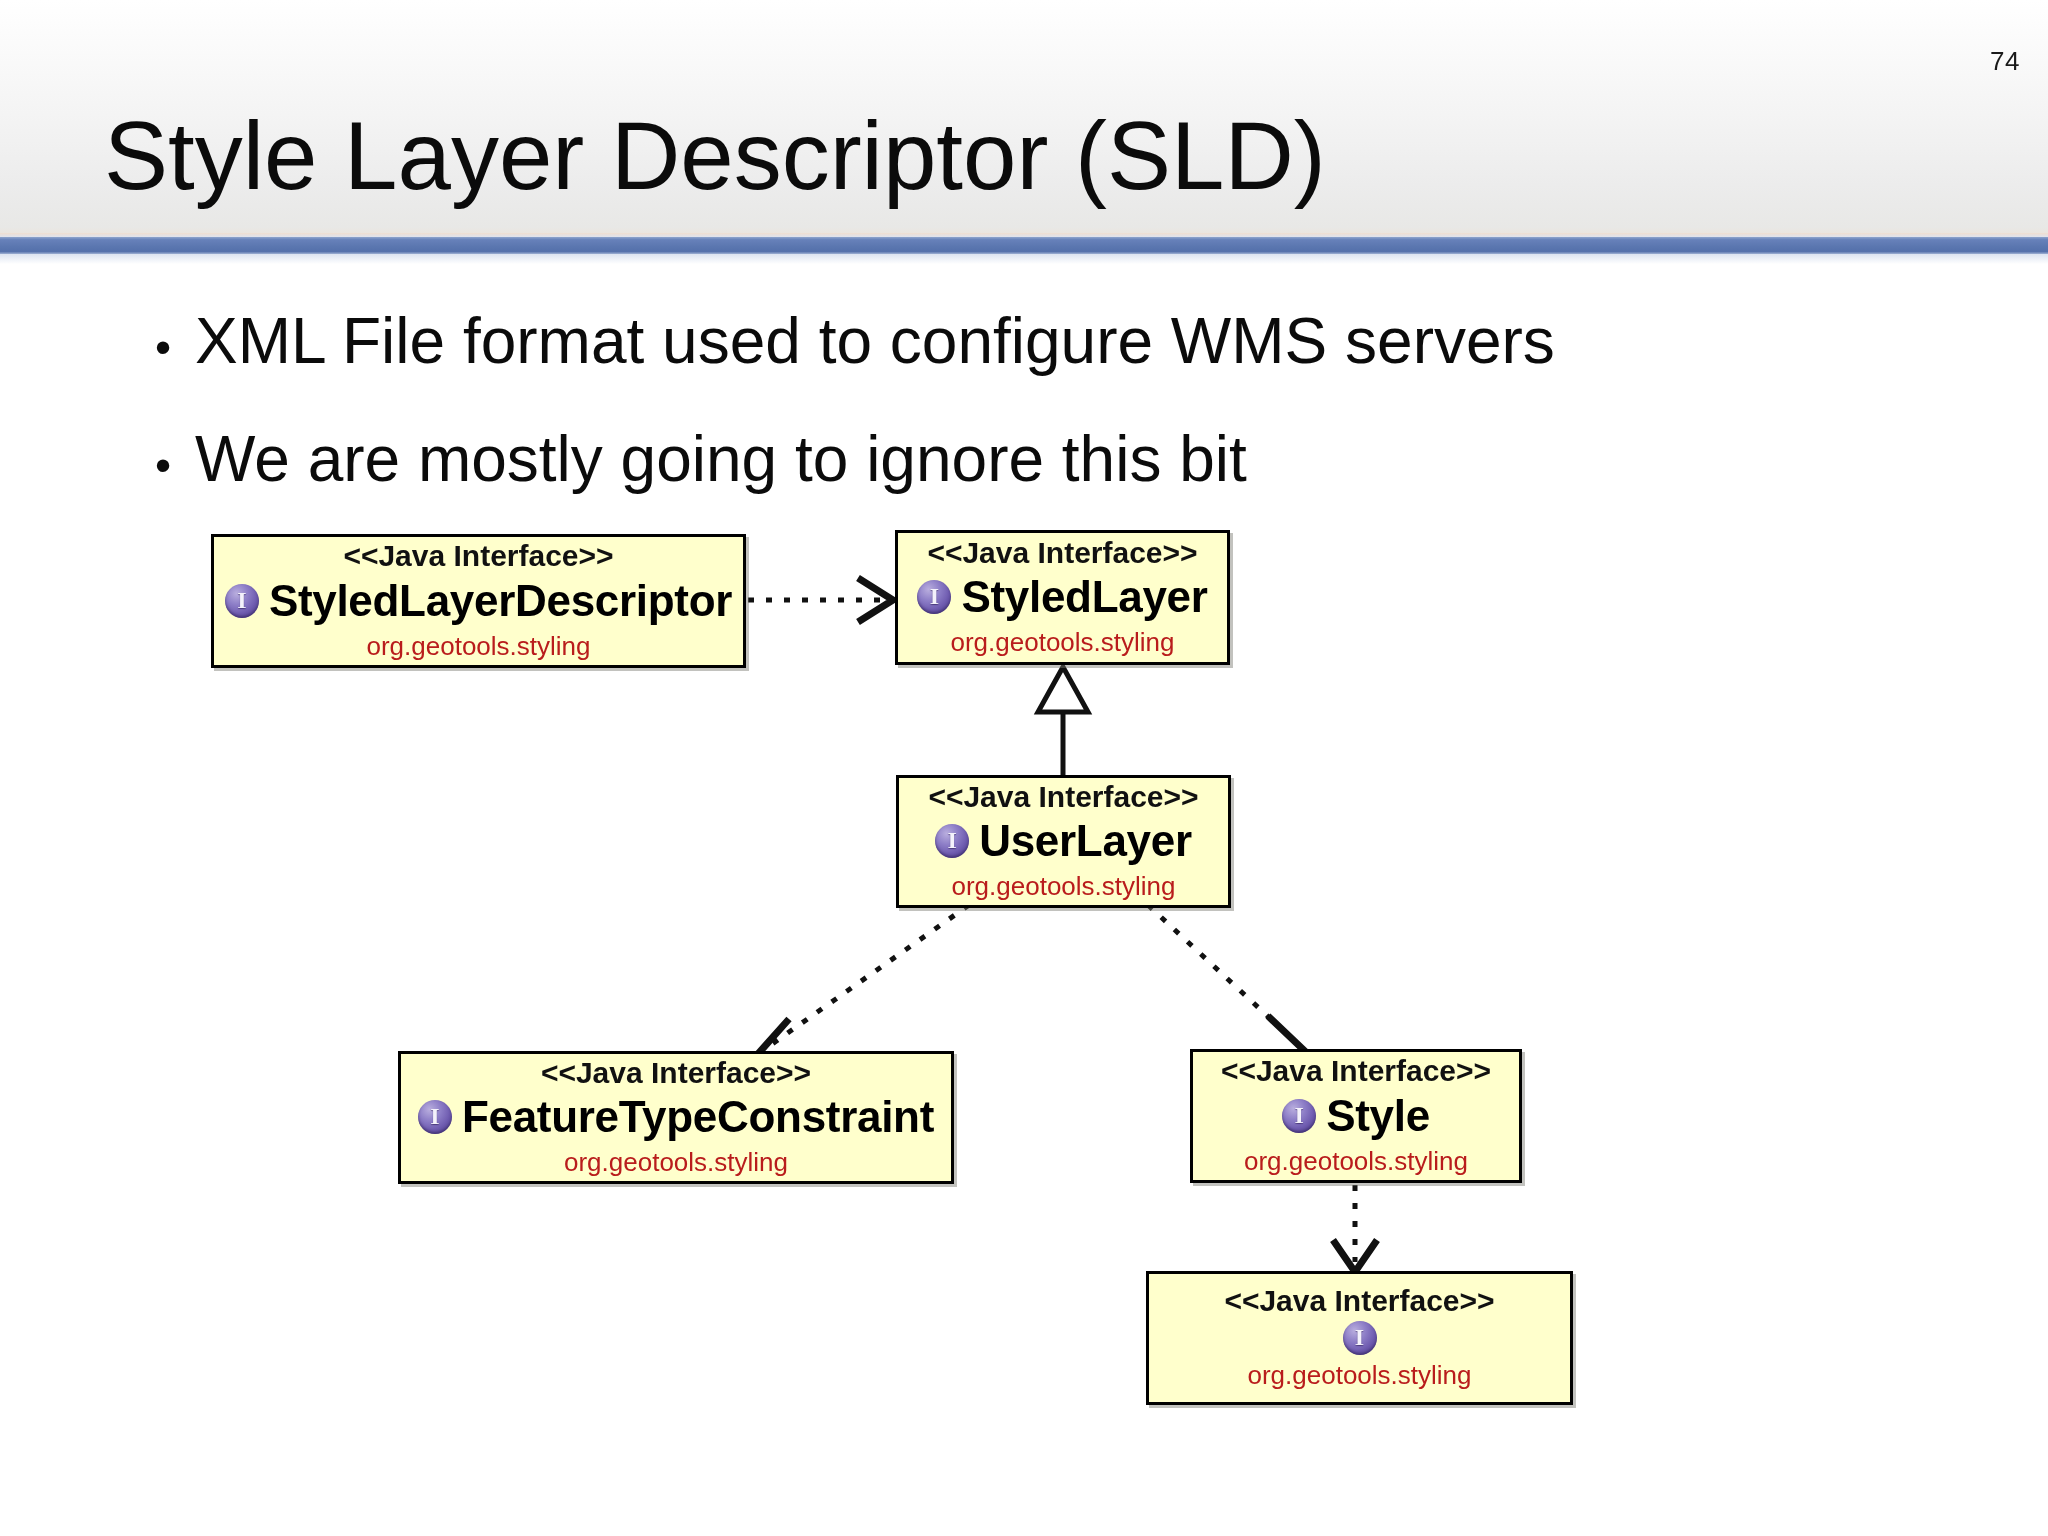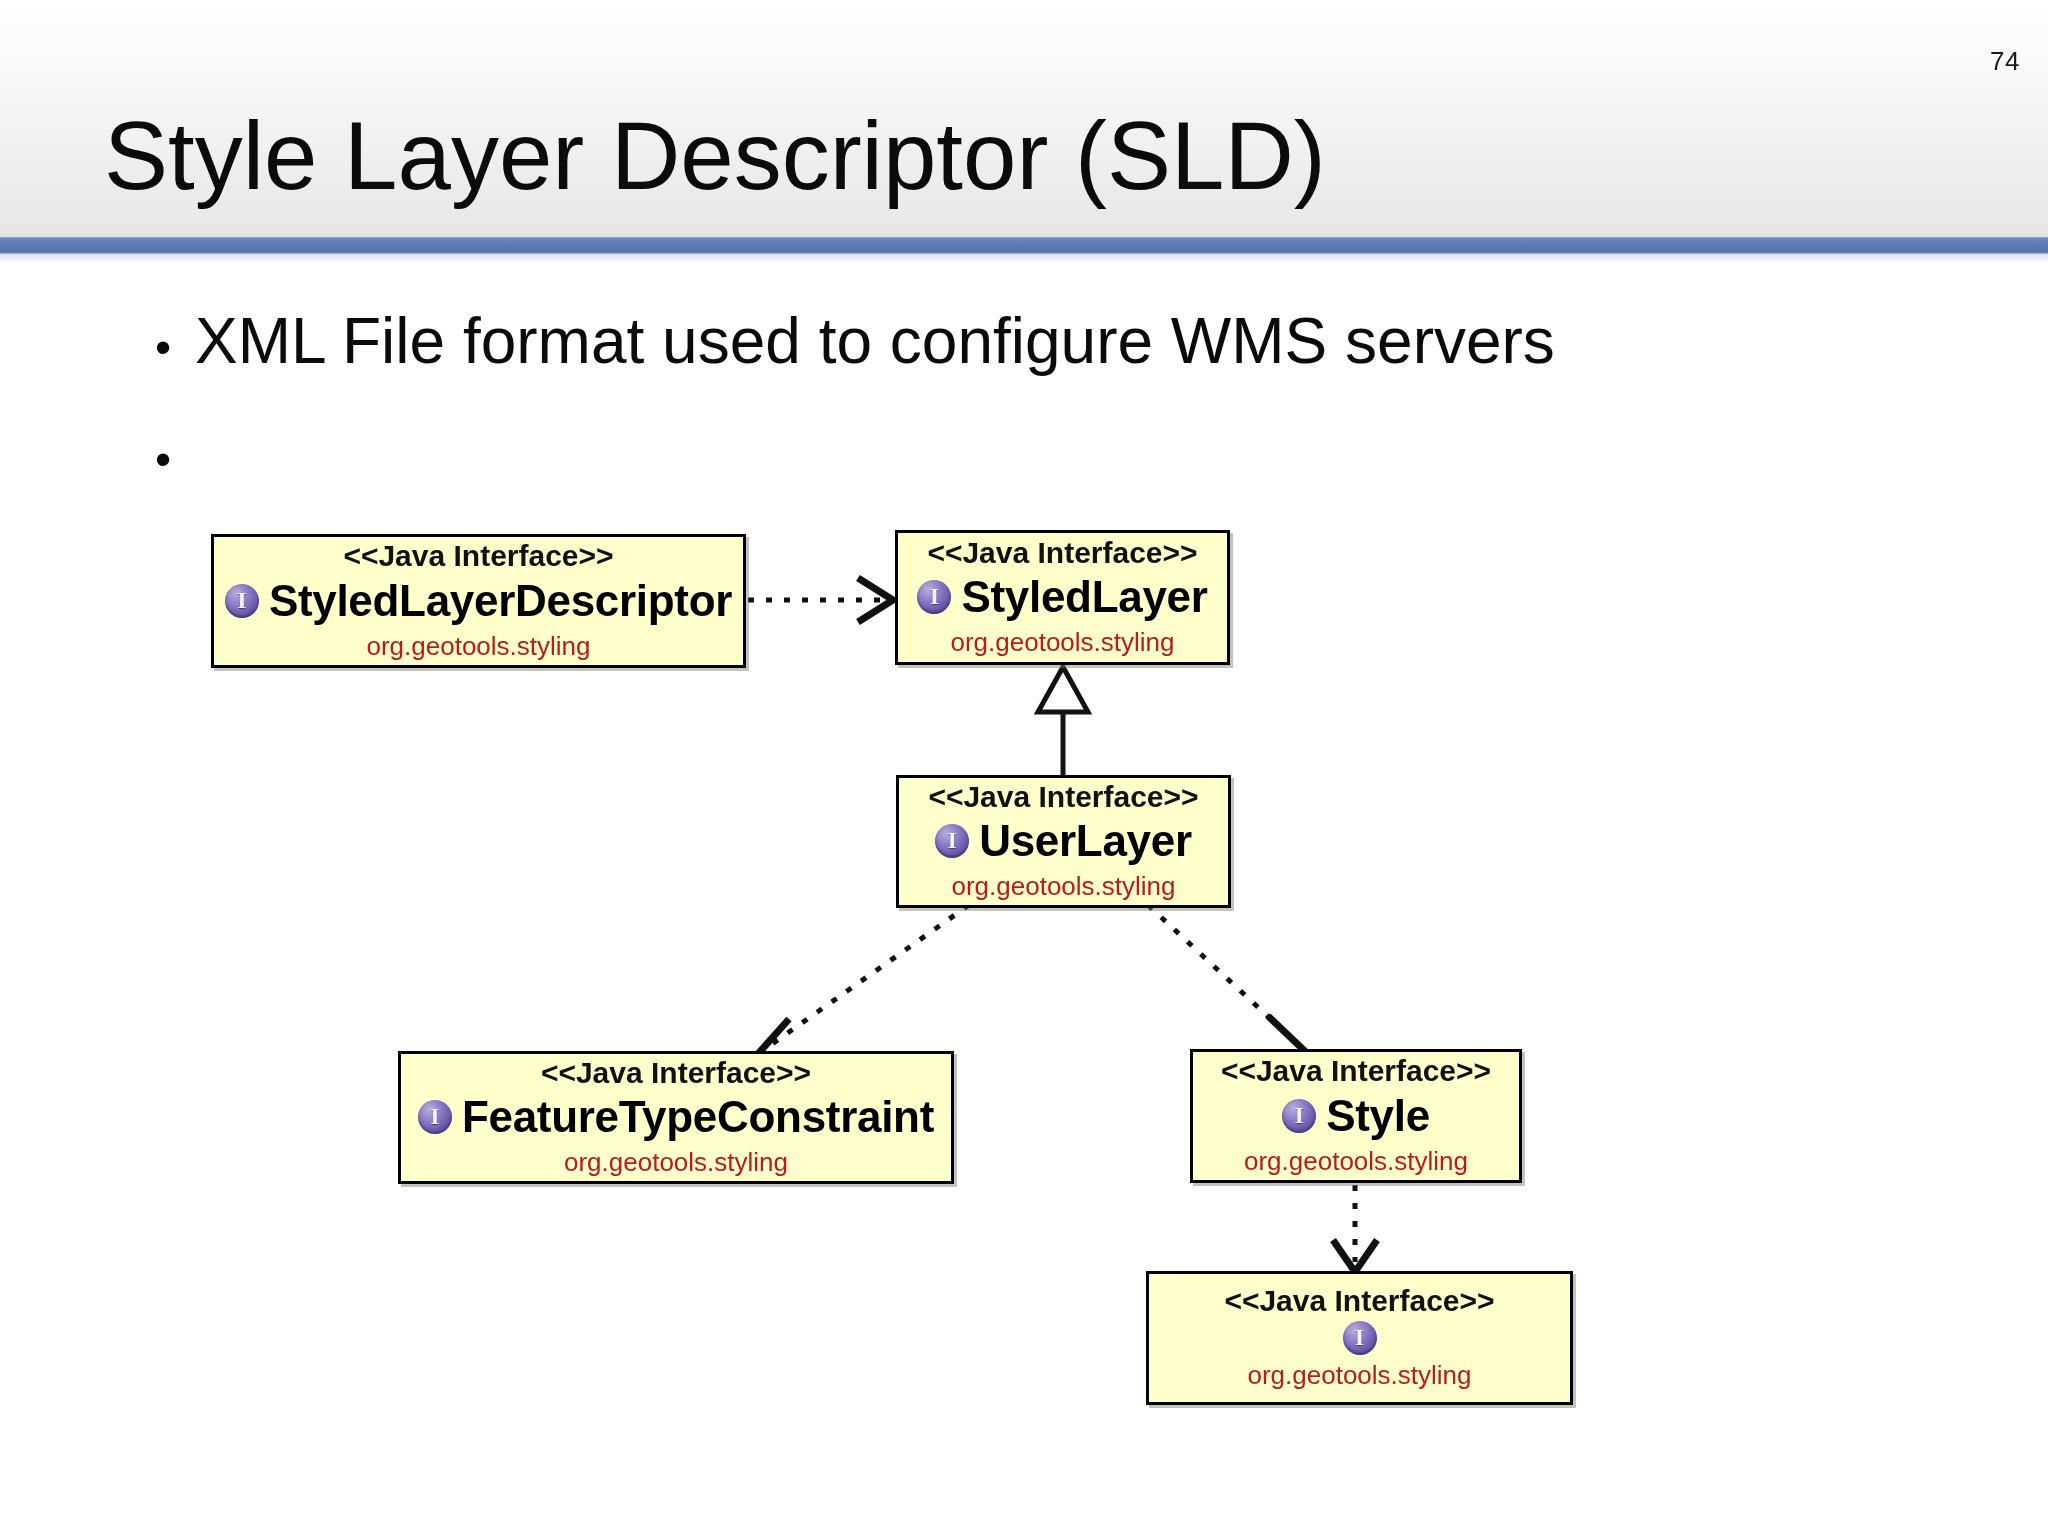--- a/index.html
+++ b/index.html
@@ -210,20 +210,21 @@
 
   <div id="slide-title">Style Layer Descriptor (SLD)</div>
 
   <div id="bullets">
     <div class="bullet-row">
       <span class="bullet-dot">•</span>
       <span class="bullet-text">XML File format used to configure WMS servers</span>
     </div>
     <div class="bullet-row">
       <span class="bullet-dot">•</span>
+      <span class="bullet-text">We are mostly going to ignore this bit</span>
     </div>
   </div>
 
   <div id="uml">
 
     <svg id="uml-svg" viewBox="0 0 2048 1536">
 
       <g>
         <line x1="748" y1="600" x2="884" y2="600" stroke="#111" stroke-width="5" stroke-dasharray="6,12" stroke-linecap="butt"></line>
         <polyline points="858,578 893,600 858,622" fill="none" stroke="#111" stroke-width="7" stroke-linejoin="miter" stroke-linecap="butt"></polyline>

